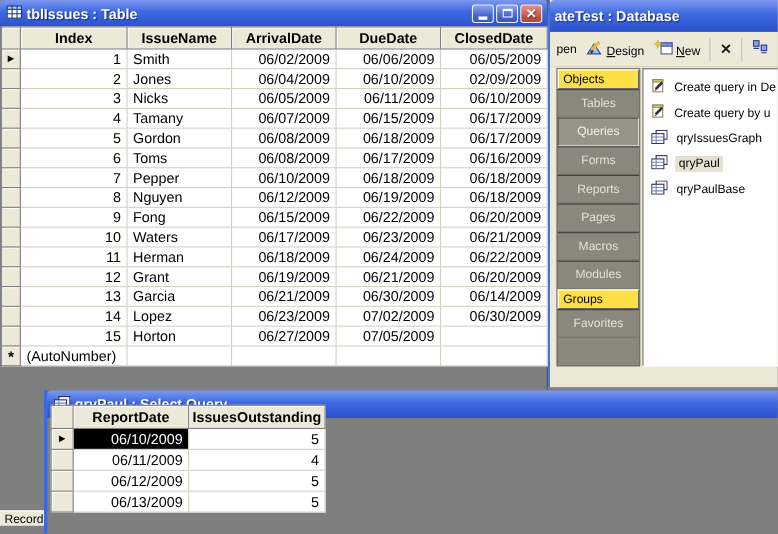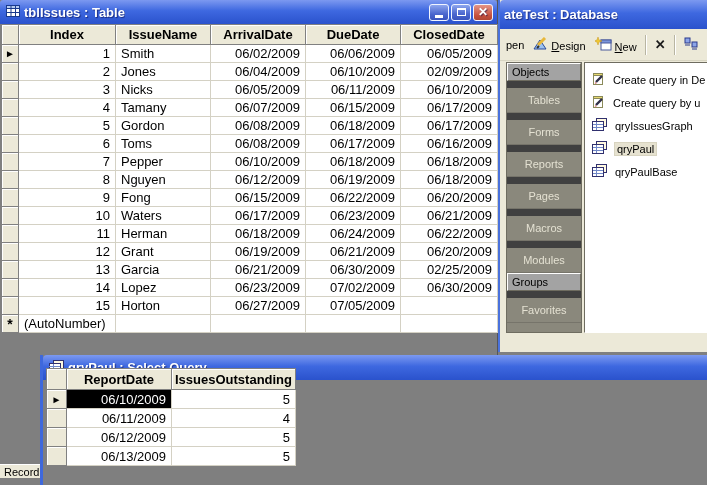--- a/index.html
+++ b/index.html
@@ -78,28 +78,28 @@
   .tbtn u{text-decoration:underline;}
   .tsep{width:1px;height:20px;background:#B8B5A2;border-right:1px solid #FFFFFF;margin:0 2px;}
   .xglyph{font-size:13px;font-weight:bold;color:#1A1A1A;line-height:1;}
   .viewicon{display:inline-block;}
 
   #objbar{
     position:absolute;left:6px;top:62px;width:76px;height:271px;
     background:#8A887C;border:1px solid #6E6C60;box-sizing:border-box;
   }
   .objheader{
-    height:18px;background:#a3a3a3;color:#000;font-size:11px;line-height:16px;
+    height:18px;background:#fde047;color:#000;font-size:11px;line-height:16px;
     padding-left:4px;box-sizing:border-box;
     border:1px solid;border-color:#FFFFFF #6E6C60 #6E6C60 #FFFFFF;
   }
   .objitem{
     height:24px;display:flex;align-items:center;justify-content:center;
     color:#E4E1D2;font-size:11px;
-    border-top:7px solid #404040;border-bottom:1px solid #76746A;
+    border-top:1px solid #404040;border-bottom:1px solid #76746A;
   }
   .objitem.selected{
     background:#97948A;color:#F2EFE2;
     border:1px solid;border-color:#5A584E #DCD9CC #DCD9CC #5A584E;
   }
   #db-list{
     position:absolute;left:84px;top:62px;width:170px;height:271px;
     background:#FFFFFF;border:1px solid;border-color:#6E6C60 #FFFFFF #FFFFFF #6E6C60;
     box-sizing:border-box;padding-top:5px;
   }
@@ -163,20 +163,21 @@
         <line x1="7" y1="9" x2="13" y2="9" stroke="#2A3A8C"></line>
         <line x1="7" y1="11" x2="13" y2="11" stroke="#2A3A8C"></line>
       </svg></span>
     </span>
   </div>
 
   <div id="objbar">
     <div class="objheader">Objects</div>
     <div id="obj-items">
         <div class="objitem">Tables</div>
+        <div class="objitem selected">Queries</div>
         <div class="objitem">Forms</div>
         <div class="objitem">Reports</div>
         <div class="objitem">Pages</div>
         <div class="objitem">Macros</div>
         <div class="objitem">Modules</div>
       </div>
     <div class="objheader">Groups</div>
     <div id="group-items">
         <div class="objitem">Favorites</div>
       </div>
@@ -371,21 +372,21 @@
           <td class="dcell right">06/19/2009</td>
           <td class="dcell right">06/21/2009</td>
           <td class="dcell right">06/20/2009</td>
         </tr>
         <tr class="drow">
           <td class="selcell"></td>
           <td class="dcell right">13</td>
           <td class="dcell left">Garcia</td>
           <td class="dcell right">06/21/2009</td>
           <td class="dcell right">06/30/2009</td>
-          <td class="dcell right">02/25/2009</td>
+          <td class="dcell right">06/14/2009</td>
         </tr>
         <tr class="drow">
           <td class="selcell"></td>
           <td class="dcell right">14</td>
           <td class="dcell left">Lopez</td>
           <td class="dcell right">06/23/2009</td>
           <td class="dcell right">07/02/2009</td>
           <td class="dcell right">06/30/2009</td>
         </tr>
         <tr class="drow">

